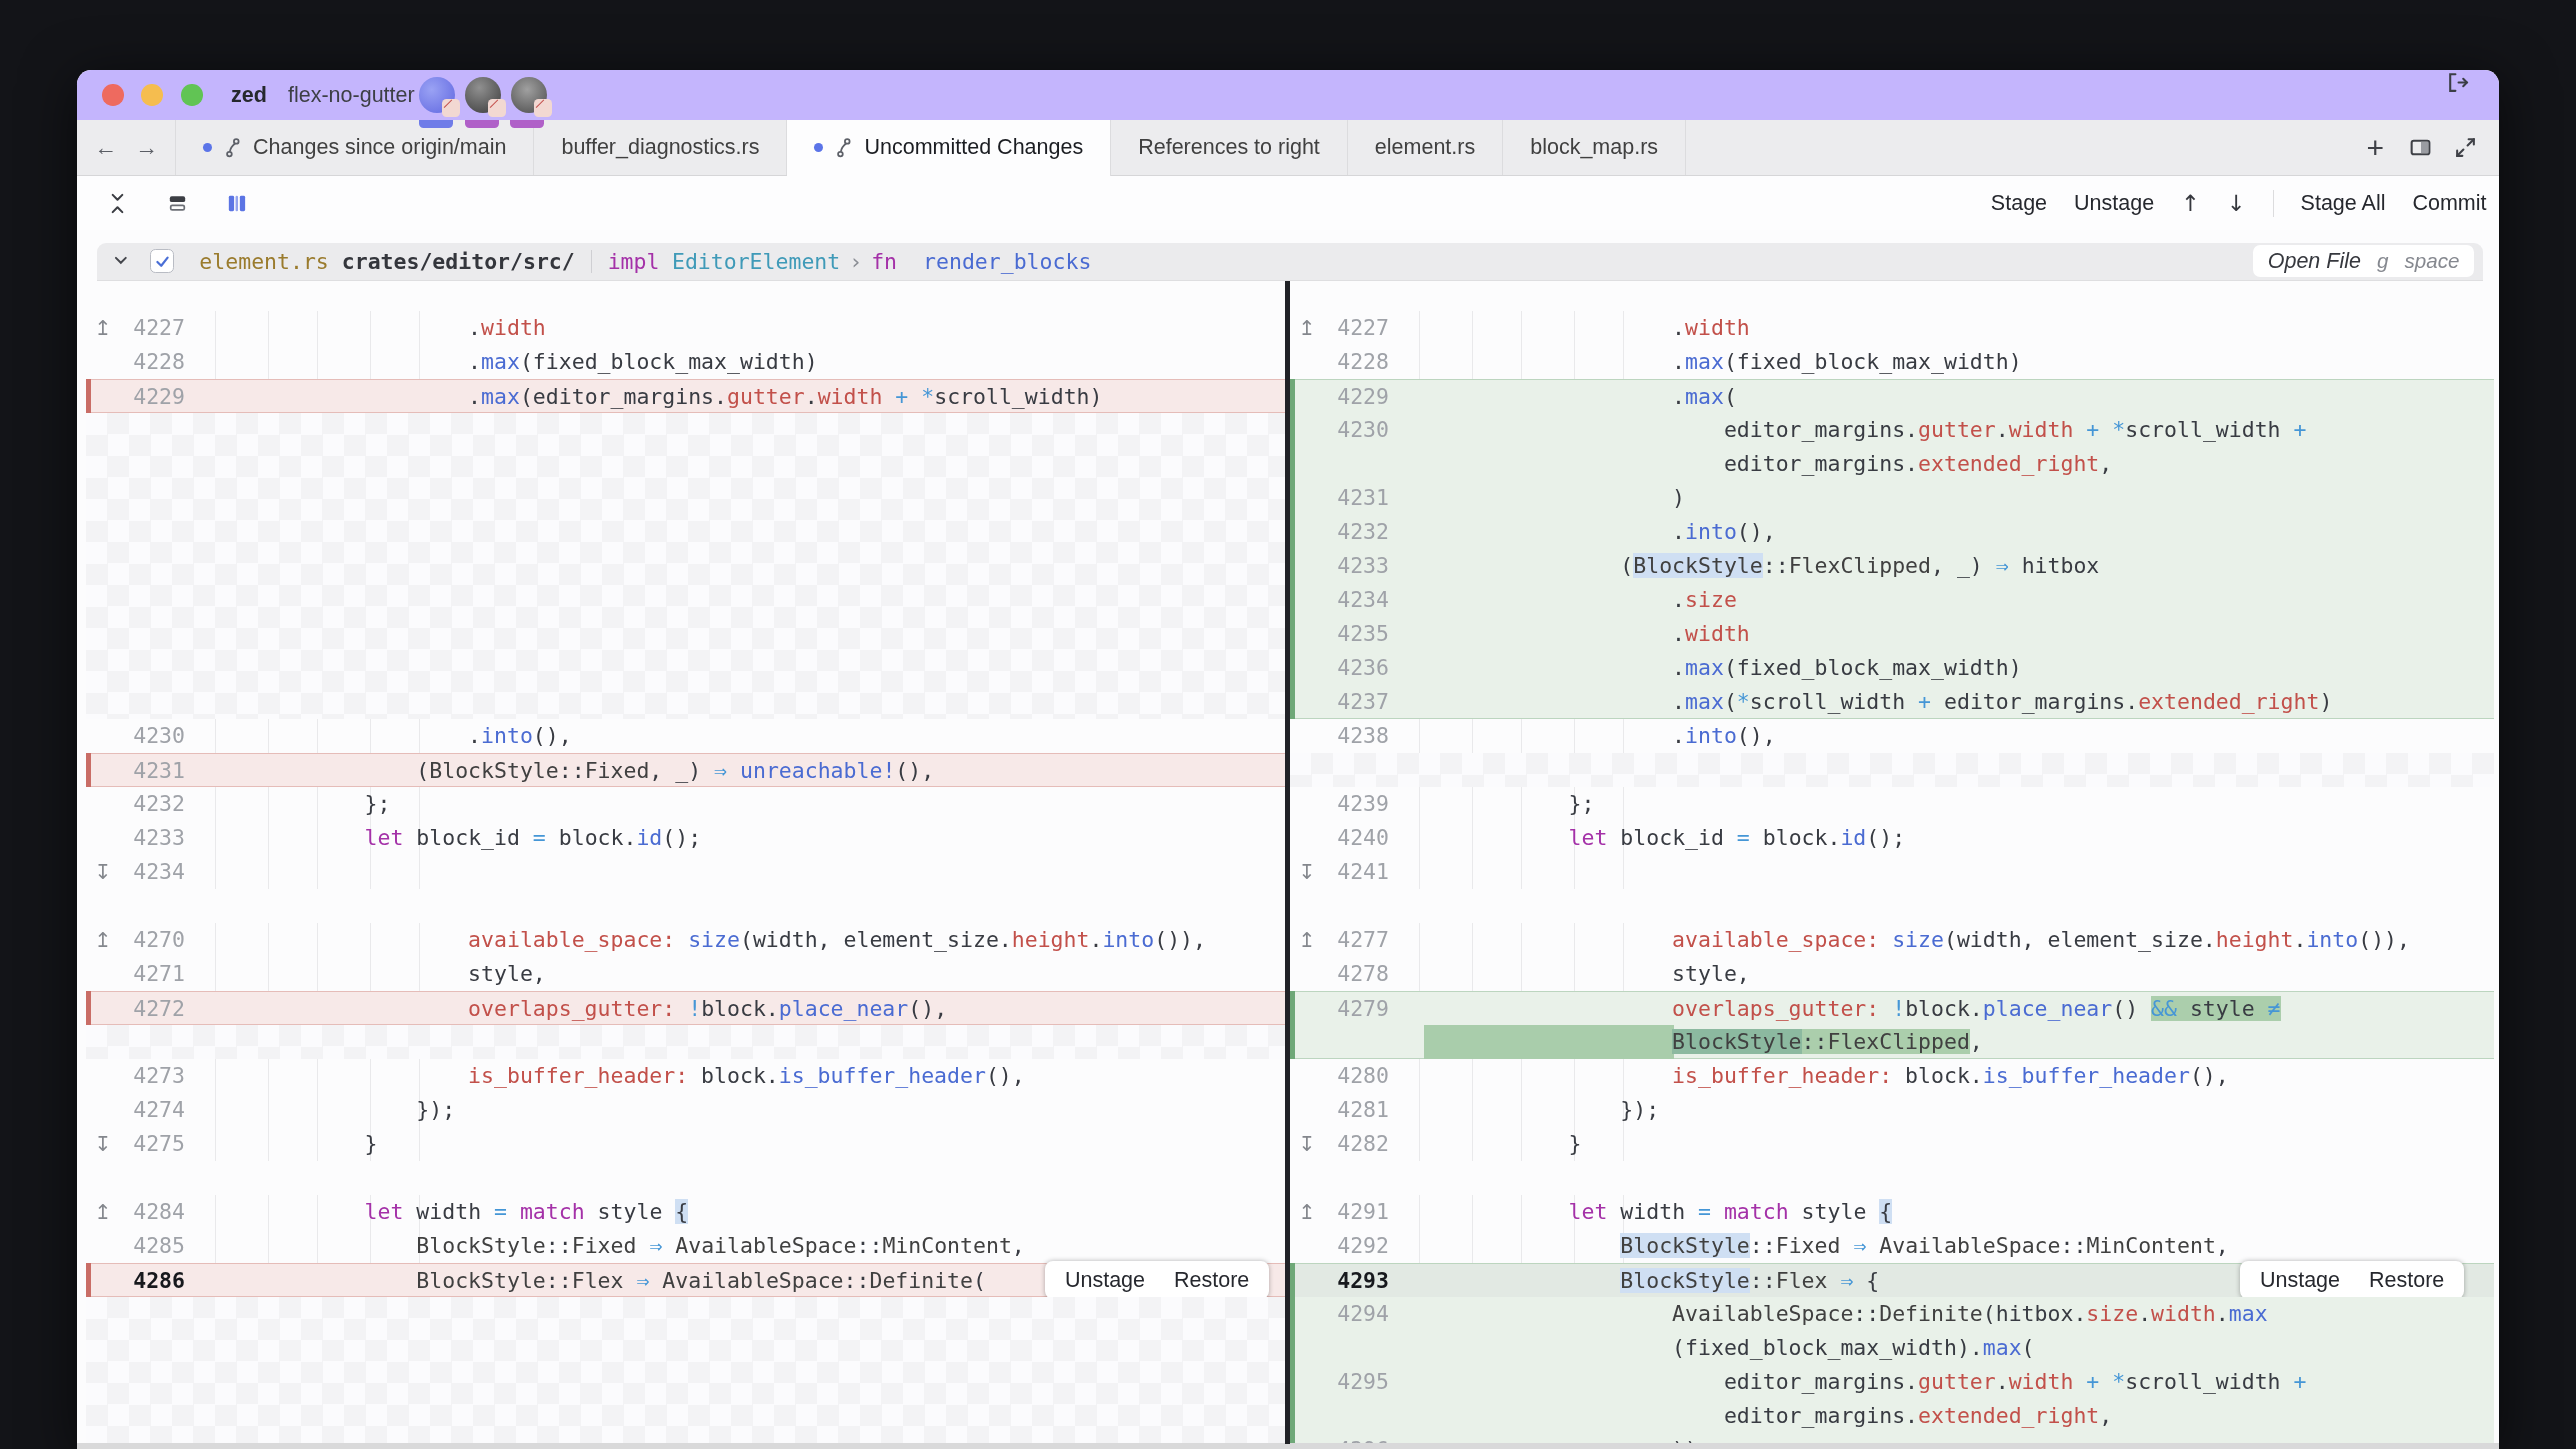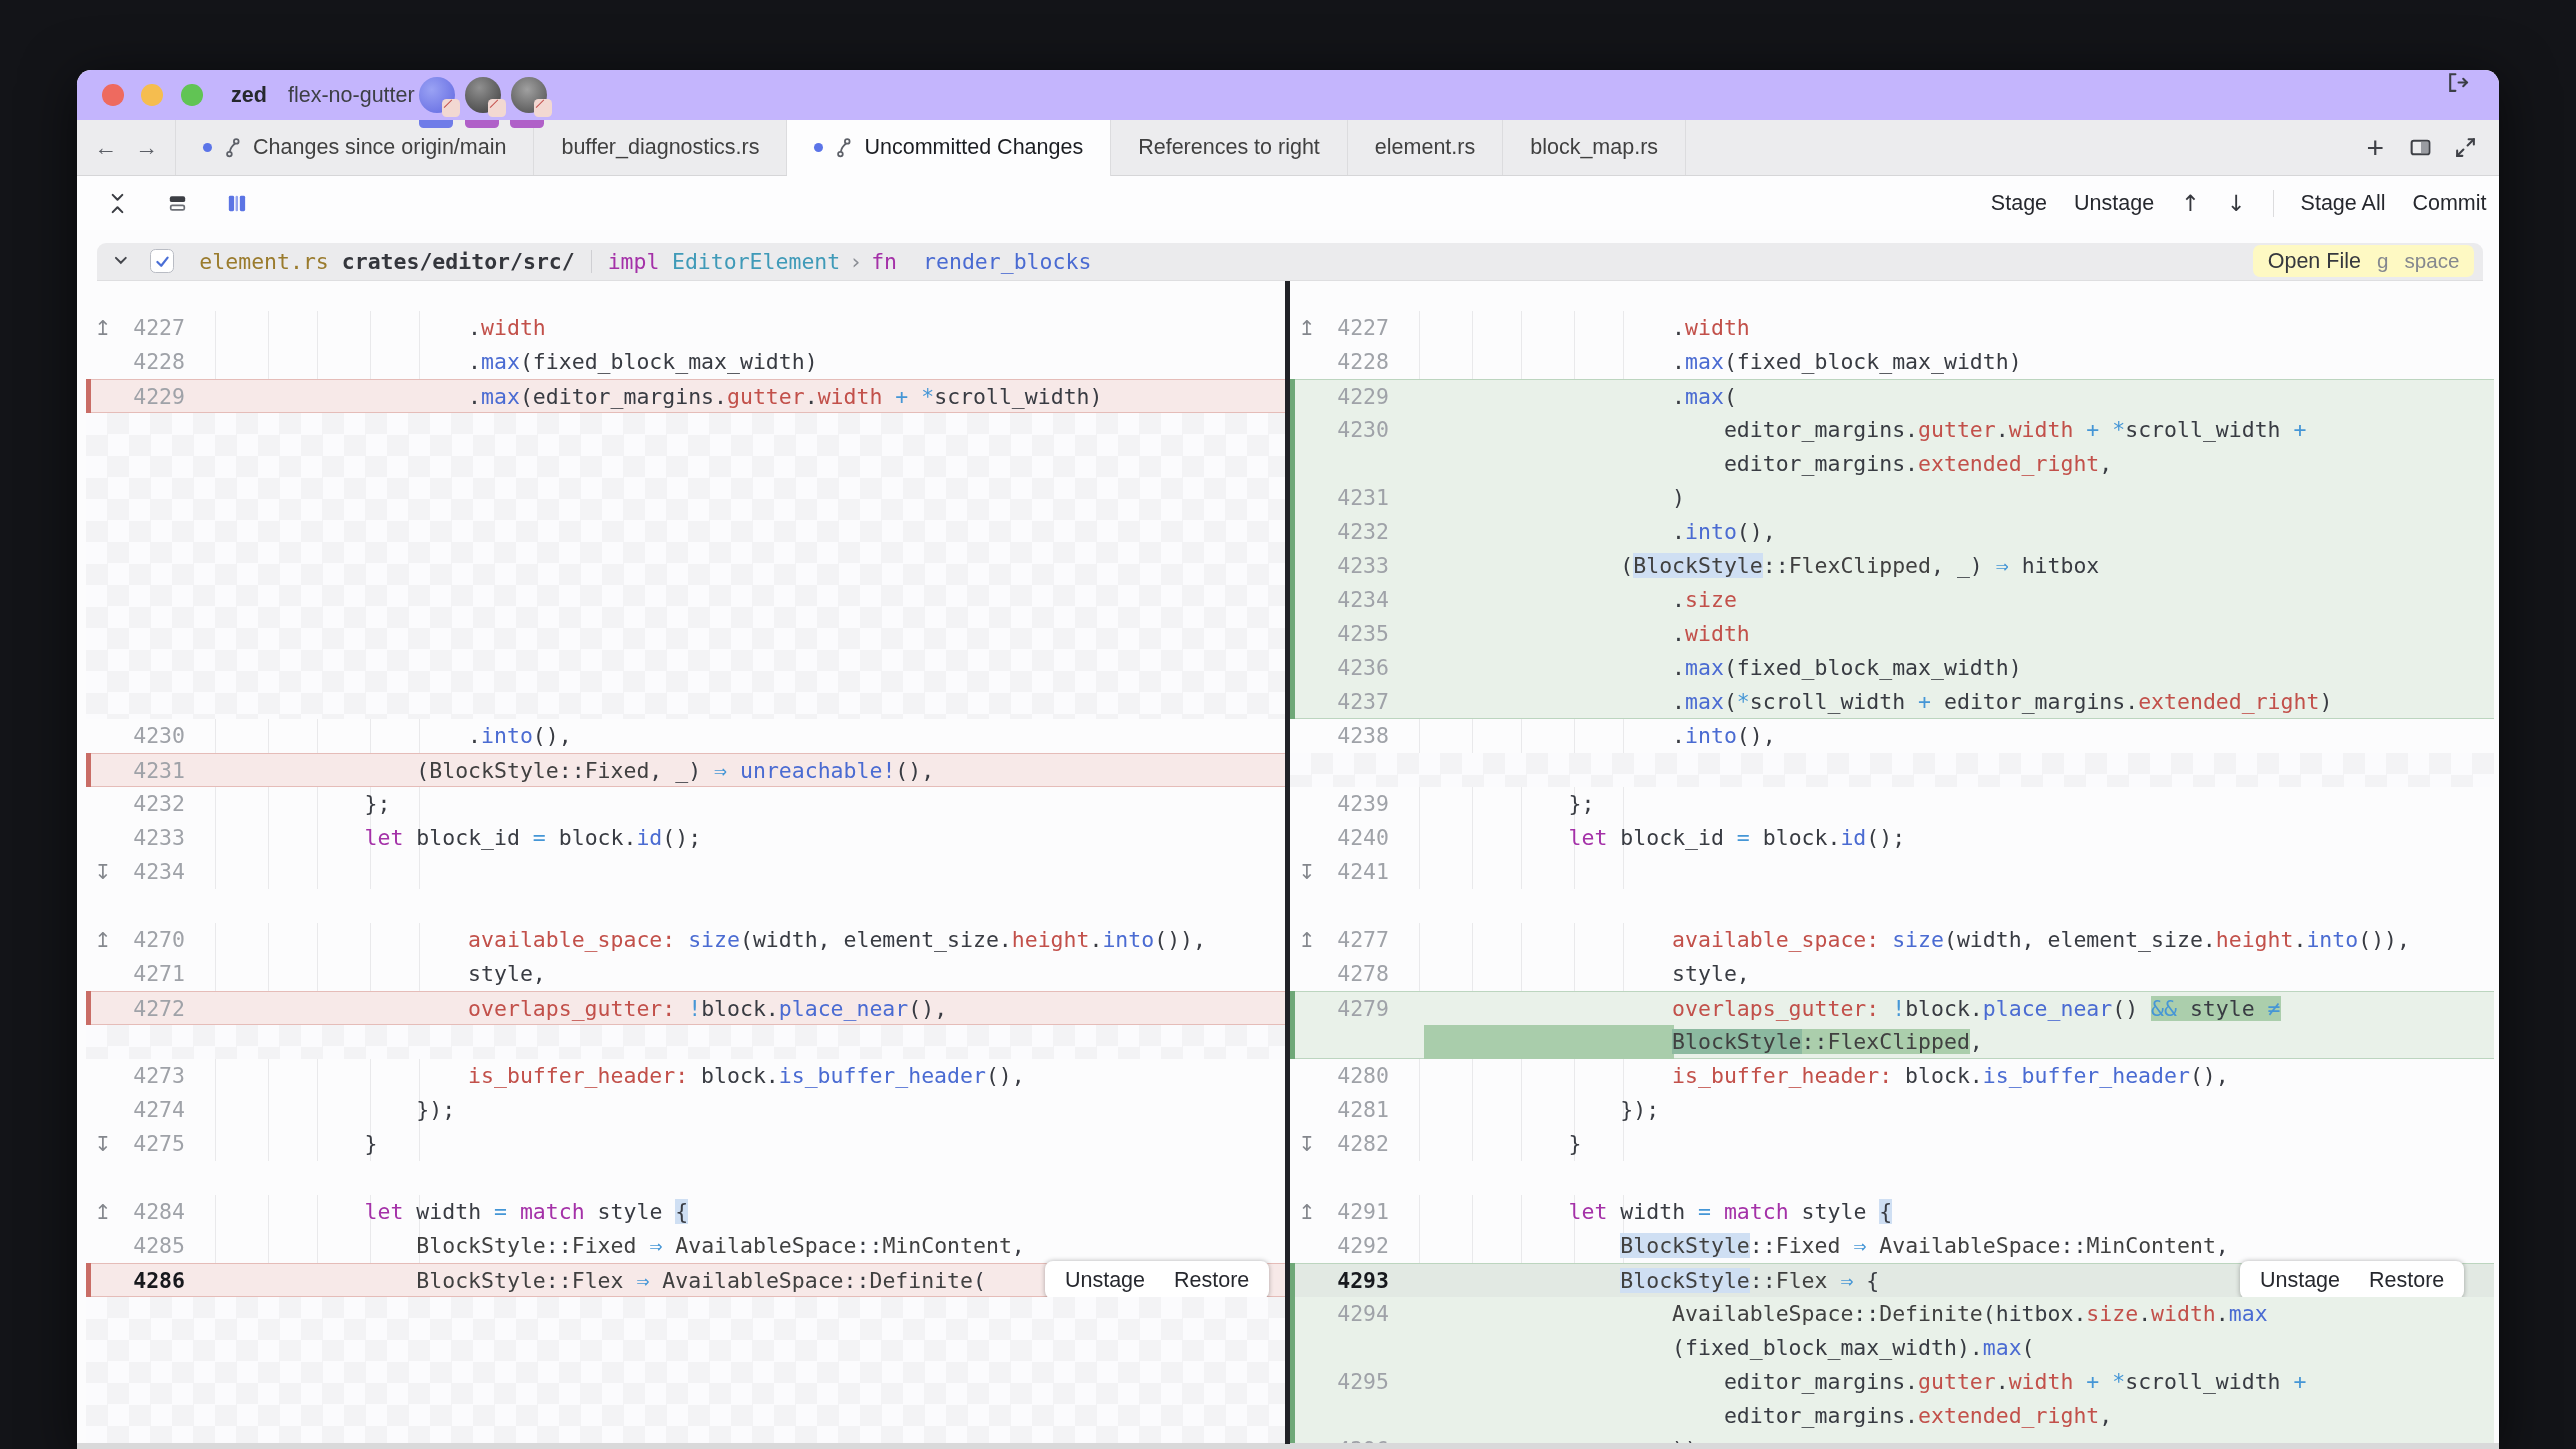--- a/index.html
+++ b/index.html
@@ -59,22 +59,22 @@
   .fileheader{position:absolute;left:19.7px;top:12.5px;width:2386px;height:38px;background:#ebebed;
       border-radius:9px 9px 0 0;border-bottom:0.9px solid #dedee0;display:flex;align-items:center;box-sizing:border-box;}
   .fh-chev{margin-left:14.3px;display:flex;}
   .fh-check{margin-left:19.7px;width:24px;height:24px;background:#fff;border:0.9px solid #b9bcc4;border-radius:5.4px;
             display:flex;align-items:center;justify-content:center;box-sizing:border-box;}
   .fh-code{font-family:"DejaVu Sans Mono",monospace;font-size:21.5px;white-space:pre;}
   .fh-file{color:#9a7b2d;margin-left:25px;}
   .fh-path{color:#34363c;font-weight:bold;}
   .fh-sep{width:0.9px;height:23px;background:#cfcfd3;margin:0 16px;}
   .fh-kw{color:#a431a8;} .fh-type{color:#3f9ab8;} .fh-crumbsep{color:#8b8e95;padding:0 9px;} .fh-fn{color:#4a6bd2;}
-  .fh-right{margin-left:auto;margin-right:9px;display:flex;align-items:center;gap:16px;background:#fef9c3;
-            border-radius:7.2px;padding:3.6px 14.3px;}
+  .fh-right{margin-left:auto;margin-right:9px;display:flex;align-items:center;gap:16px;background:#ffffff;
+            border-radius:7.2px;padding:3.6px 14.3px;font-style:italic;}
   .fh-open{font-size:21.5px;color:#36383e;}
   .fh-key{font-size:20.6px;color:#85888f;}
 
   .panes{position:absolute;left:0;top:81px;width:100%;height:1132px;}
   .pane{position:absolute;top:0;height:1132px;overflow:hidden;background:#fcfcfd;}
   #pane-left{left:9px;width:1199px;}
   #pane-right{left:1213px;width:1204px;}
   .pane-divider{position:absolute;left:1208px;top:-30px;width:4.5px;height:1163px;background:#212227;}
   .guide{position:absolute;top:0;bottom:0;width:0.9px;background:#e9e9eb;z-index:0;}
 

